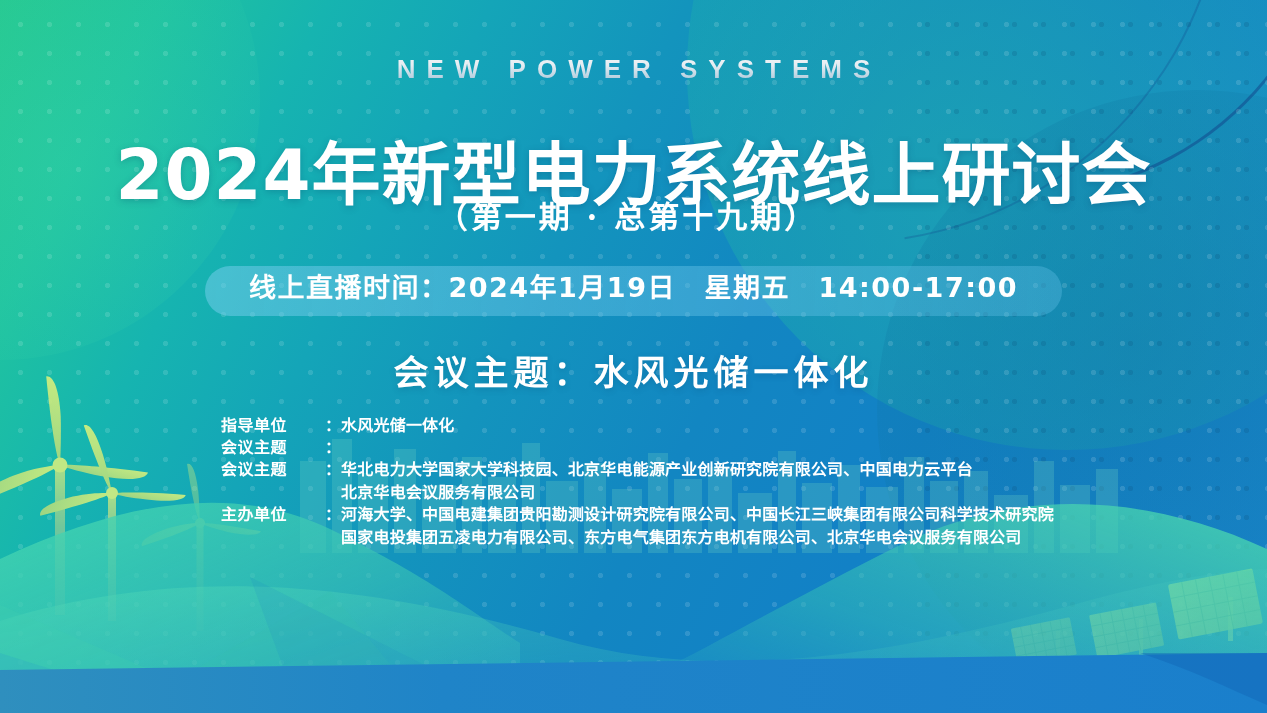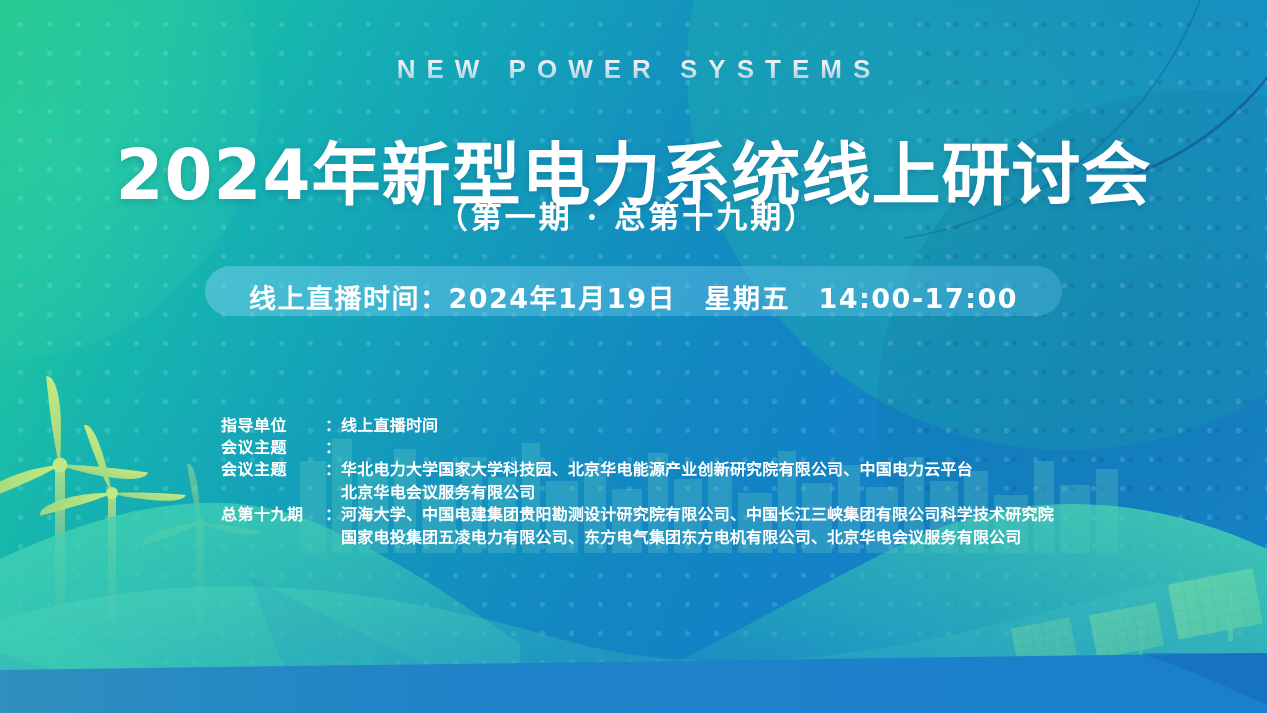--- a/index.html
+++ b/index.html
@@ -145,21 +145,21 @@
 
   .time-pill {
     position: absolute;
     left: 205px;
     top: 266px;
     width: 857px;
     height: 50px;
     border-radius: 25px;
     background: linear-gradient(92deg, rgba(118,206,236,0.52) 0%, rgba(104,196,232,0.46) 45%, rgba(92,188,228,0.38) 100%);
     display: flex;
-    align-items: flex-end;
+    align-items: flex-start;
     justify-content: center;
   }
   .time-pill-text {
     font-family: "DejaVu Sans", "Liberation Sans", sans-serif;
     font-size: 27px;
     font-weight: bold;
     color: #ffffff;
     letter-spacing: 1.5px;
     white-space: pre;
   }
@@ -409,42 +409,43 @@
     <div class="eyebrow">NEW POWER SYSTEMS</div>
 
     <h1 class="main-title">2024年新型电力系统线上研讨会</h1>
 
     <div class="sub-title">（第一期 · 总第十九期）</div>
 
     <div class="time-pill">
       <span class="time-pill-text">线上直播时间：2024年1月19日　星期五　14:00-17:00</span>
     </div>
 
+    <div class="theme">会议主题：水风光储一体化</div>
 
     <div class="orgs">
       <div class="org-table" id="org-table"><div class="org-row">
             <div class="org-label">指导单位</div>
             <div class="org-colon">：</div>
             <div class="org-values">
-              <div class="org-line">线上直播时间</div>
+              <div class="org-line">水风光储一体化</div>
             </div>
           </div><div class="org-row">
             <div class="org-label">会议主题</div>
             <div class="org-colon">：</div>
             <div class="org-values">
             </div>
           </div><div class="org-row">
             <div class="org-label">会议主题</div>
             <div class="org-colon">：</div>
             <div class="org-values">
               <div class="org-line">华北电力大学国家大学科技园、北京华电能源产业创新研究院有限公司、中国电力云平台</div>
               <div class="org-line">北京华电会议服务有限公司</div>
             </div>
           </div><div class="org-row">
-            <div class="org-label">总第十九期</div>
+            <div class="org-label">主办单位</div>
             <div class="org-colon">：</div>
             <div class="org-values">
               <div class="org-line">河海大学、中国电建集团贵阳勘测设计研究院有限公司、中国长江三峡集团有限公司科学技术研究院</div>
               <div class="org-line">国家电投集团五凌电力有限公司、东方电气集团东方电机有限公司、北京华电会议服务有限公司</div>
             </div>
           </div></div>
     </div>
 
   </div>
 </div>

